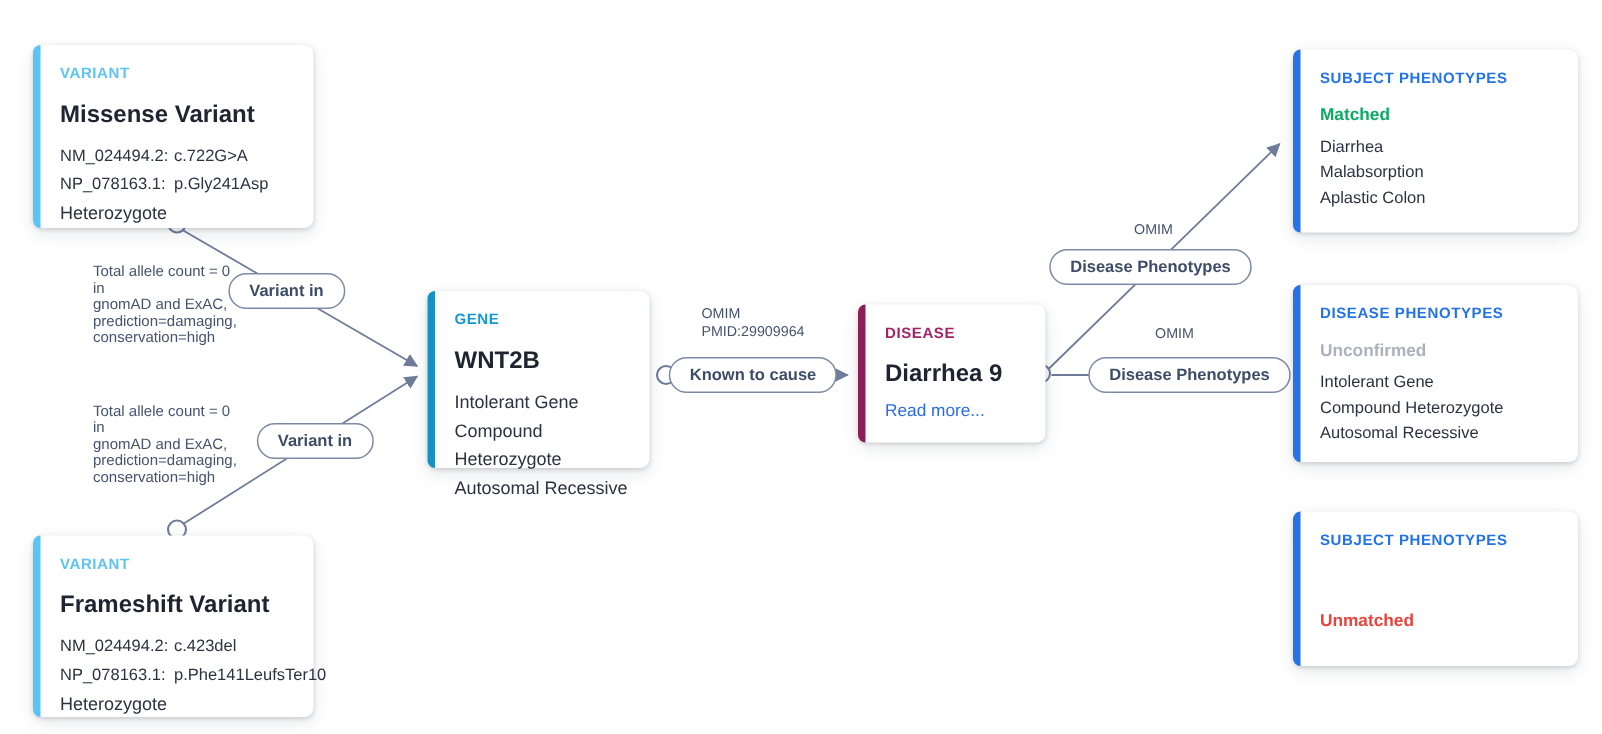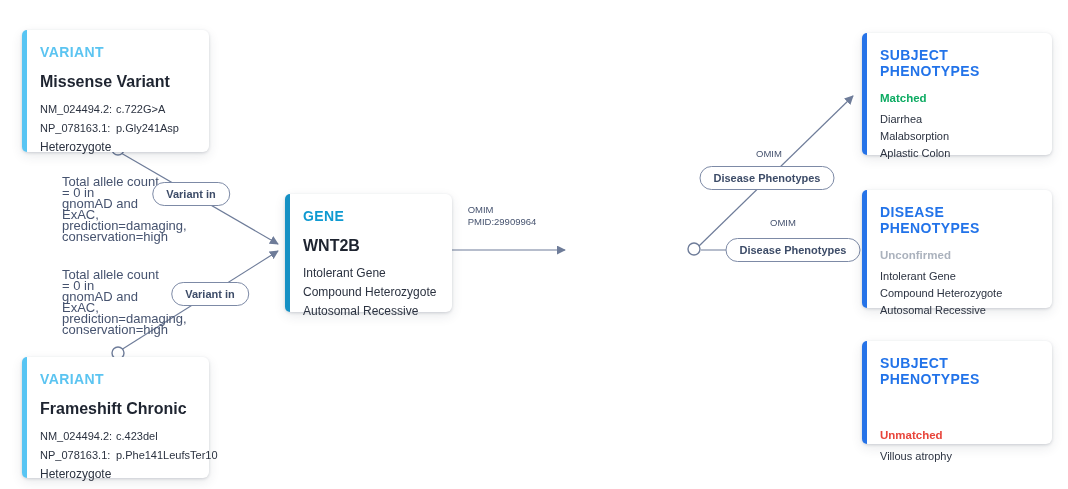--- a/index.html
+++ b/index.html
@@ -26,21 +26,21 @@
     position: absolute; left: 0; top: 0; bottom: 0; width: 5px;
     border-radius: 6px 0 0 6px;
   }
   .stripe-variant   { background: #58c5f3; }
   .stripe-gene      { background: #1691c4; }
   .stripe-disease   { background: #8e1d5a; }
   .stripe-phenotype { background: #2673e8; }
 
   .card-body { position: relative; padding: 14px 10px 10px 18px; }
   .card-type {
-    font-size: 14px; font-weight: bold; letter-spacing: 0.4px;
+    font-size: 10px; font-weight: bold; letter-spacing: 0.4px;
     margin-bottom: 13px;
   }
   .type-variant   { color: #5bc4f1; }
   .type-gene      { color: #0f9ad1; }
   .type-disease   { color: #a42368; }
   .type-phenotype { color: #2273e9; }
 
   .card-name { font-size: 16px; font-weight: bold; color: #1e2430; margin-bottom: 9px; }
   .row  { font-size: 11px; color: #2b3240; line-height: 19px; white-space: nowrap; }
   .lbl  { display: inline-block; width: 76px; }
@@ -61,21 +61,21 @@
     border: 1px solid #7d8aa6;
     border-radius: 14px;
     padding: 5px 13px;
     font-size: 11px;
     font-weight: 600;
     color: #3d4c68;
     white-space: nowrap;
   }
   .ann {
     position: absolute;
-    font-size: 13px;
+    font-size: 10px;
     line-height: 11px;
     color: #46536f;
     white-space: pre-line;
   }
   .src {
     position: absolute;
     transform: translateX(-50%);
     font-size: 9.5px;
     line-height: 11.5px;
     color: #46536f;
@@ -115,20 +115,21 @@
 
   <div class="src" style="left:502px; top:204px;">
     <div>OMIM</div>
     <div>PMID:29909964</div>
   </div>
   <div class="src" style="left:769px; top:148px;">OMIM</div>
   <div class="src" style="left:783px; top:217px;">OMIM</div>
 
   <div class="pill" style="left:191px; top:194px;">Variant in</div>
   <div class="pill" style="left:210px; top:294px;">Variant in</div>
+  <div class="pill" style="left:502px; top:250px;">Known to cause</div>
   <div class="pill" style="left:767px; top:178px;">Disease Phenotypes</div>
   <div class="pill" style="left:793px; top:250px;">Disease Phenotypes</div>
 
   <div class="card" style="left:22px; top:30px; width:187px; height:122px;">
     <div class="stripe stripe-variant"></div>
     <div class="card-body">
       <div class="card-type type-variant">VARIANT</div>
       <div class="card-name">Missense Variant</div>
       <div class="row">
         <span class="lbl">NM_024494.2:</span><span>c.722G&gt;A</span>
@@ -137,42 +138,50 @@
         <span class="lbl">NP_078163.1:</span><span>p.Gly241Asp</span>
       </div>
       <div class="plain">Heterozygote</div>
     </div>
   </div>
 
   <div class="card" style="left:22px; top:357px; width:187px; height:121px;">
     <div class="stripe stripe-variant"></div>
     <div class="card-body">
       <div class="card-type type-variant">VARIANT</div>
-      <div class="card-name">Frameshift Chronic</div>
+      <div class="card-name">Frameshift Variant</div>
       <div class="row">
         <span class="lbl">NM_024494.2:</span><span>c.423del</span>
       </div>
       <div class="row">
         <span class="lbl">NP_078163.1:</span><span>p.Phe141LeufsTer10</span>
       </div>
       <div class="plain">Heterozygote</div>
     </div>
   </div>
 
-  <div class="card" style="left:285px; top:194px; width:167px; height:118px;">
+  <div class="card" style="left:285px; top:194px; width:148px; height:118px;">
     <div class="stripe stripe-gene"></div>
     <div class="card-body">
       <div class="card-type type-gene">GENE</div>
       <div class="card-name">WNT2B</div>
       <div class="plain">Intolerant Gene</div>
       <div class="plain">Compound Heterozygote</div>
       <div class="plain">Autosomal Recessive</div>
     </div>
   </div>
 
+  <div class="card" style="left:572px; top:203px; width:125px; height:92px;">
+    <div class="stripe stripe-disease"></div>
+    <div class="card-body">
+      <div class="card-type type-disease">DISEASE</div>
+      <div class="card-name">Diarrhea 9</div>
+      <div class="link">Read more...</div>
+    </div>
+  </div>
 
   <div class="card" style="left:862px; top:33px; width:190px; height:122px;">
     <div class="stripe stripe-phenotype"></div>
     <div class="card-body">
       <div class="card-type type-phenotype">SUBJECT PHENOTYPES</div>
       <div class="status status-matched">Matched</div>
       <div class="item">Diarrhea</div>
       <div class="item">Malabsorption</div>
       <div class="item">Aplastic Colon</div>
     </div>
@@ -187,17 +196,16 @@
       <div class="item">Compound Heterozygote</div>
       <div class="item">Autosomal Recessive</div>
     </div>
   </div>
 
   <div class="card" style="left:862px; top:341px; width:190px; height:103px;">
     <div class="stripe stripe-phenotype"></div>
     <div class="card-body">
       <div class="card-type type-phenotype">SUBJECT PHENOTYPES</div>
       <div class="status status-unmatched">Unmatched</div>
-      <div class="item">Villous atrophy</div>
     </div>
   </div>
 
 </div>
 
 </body></html>

